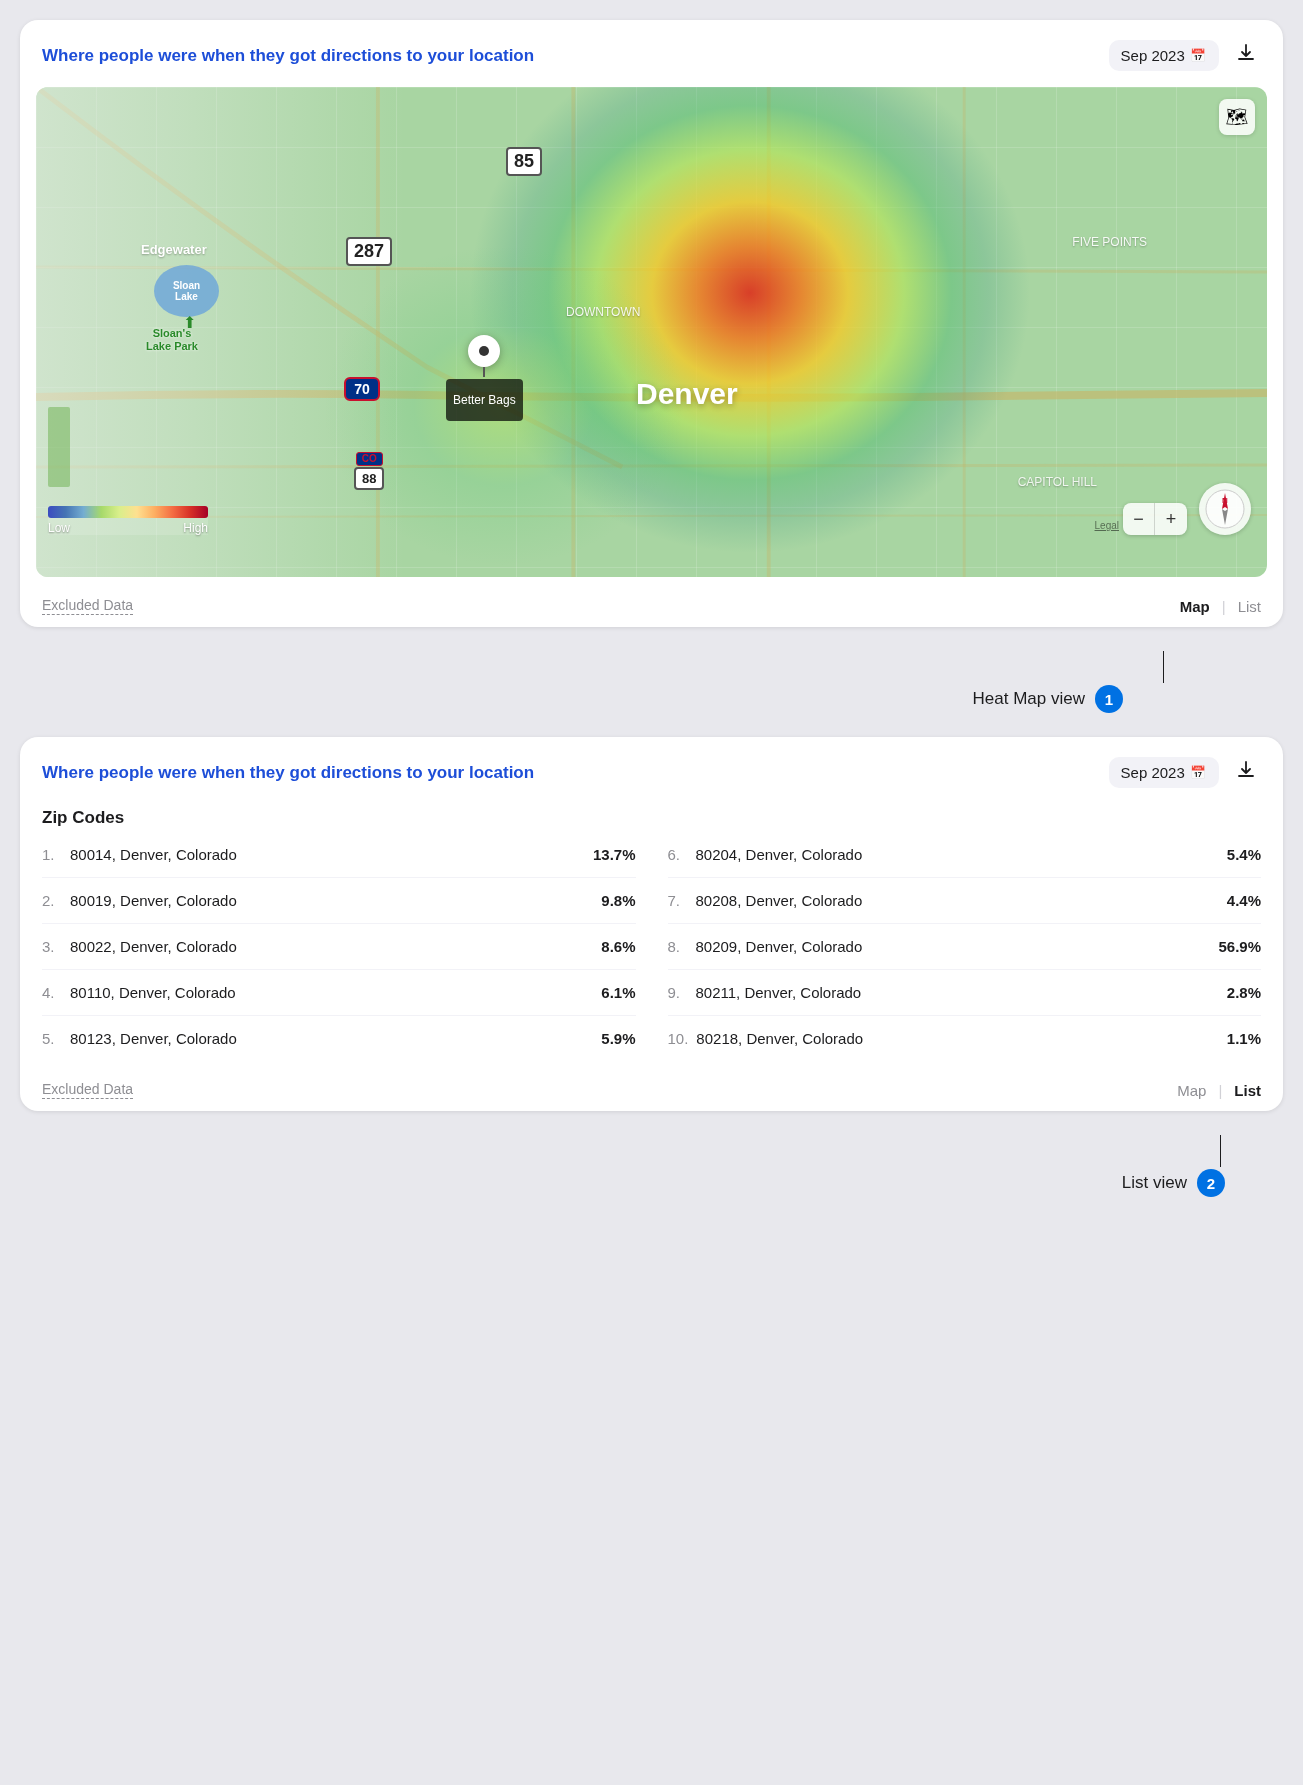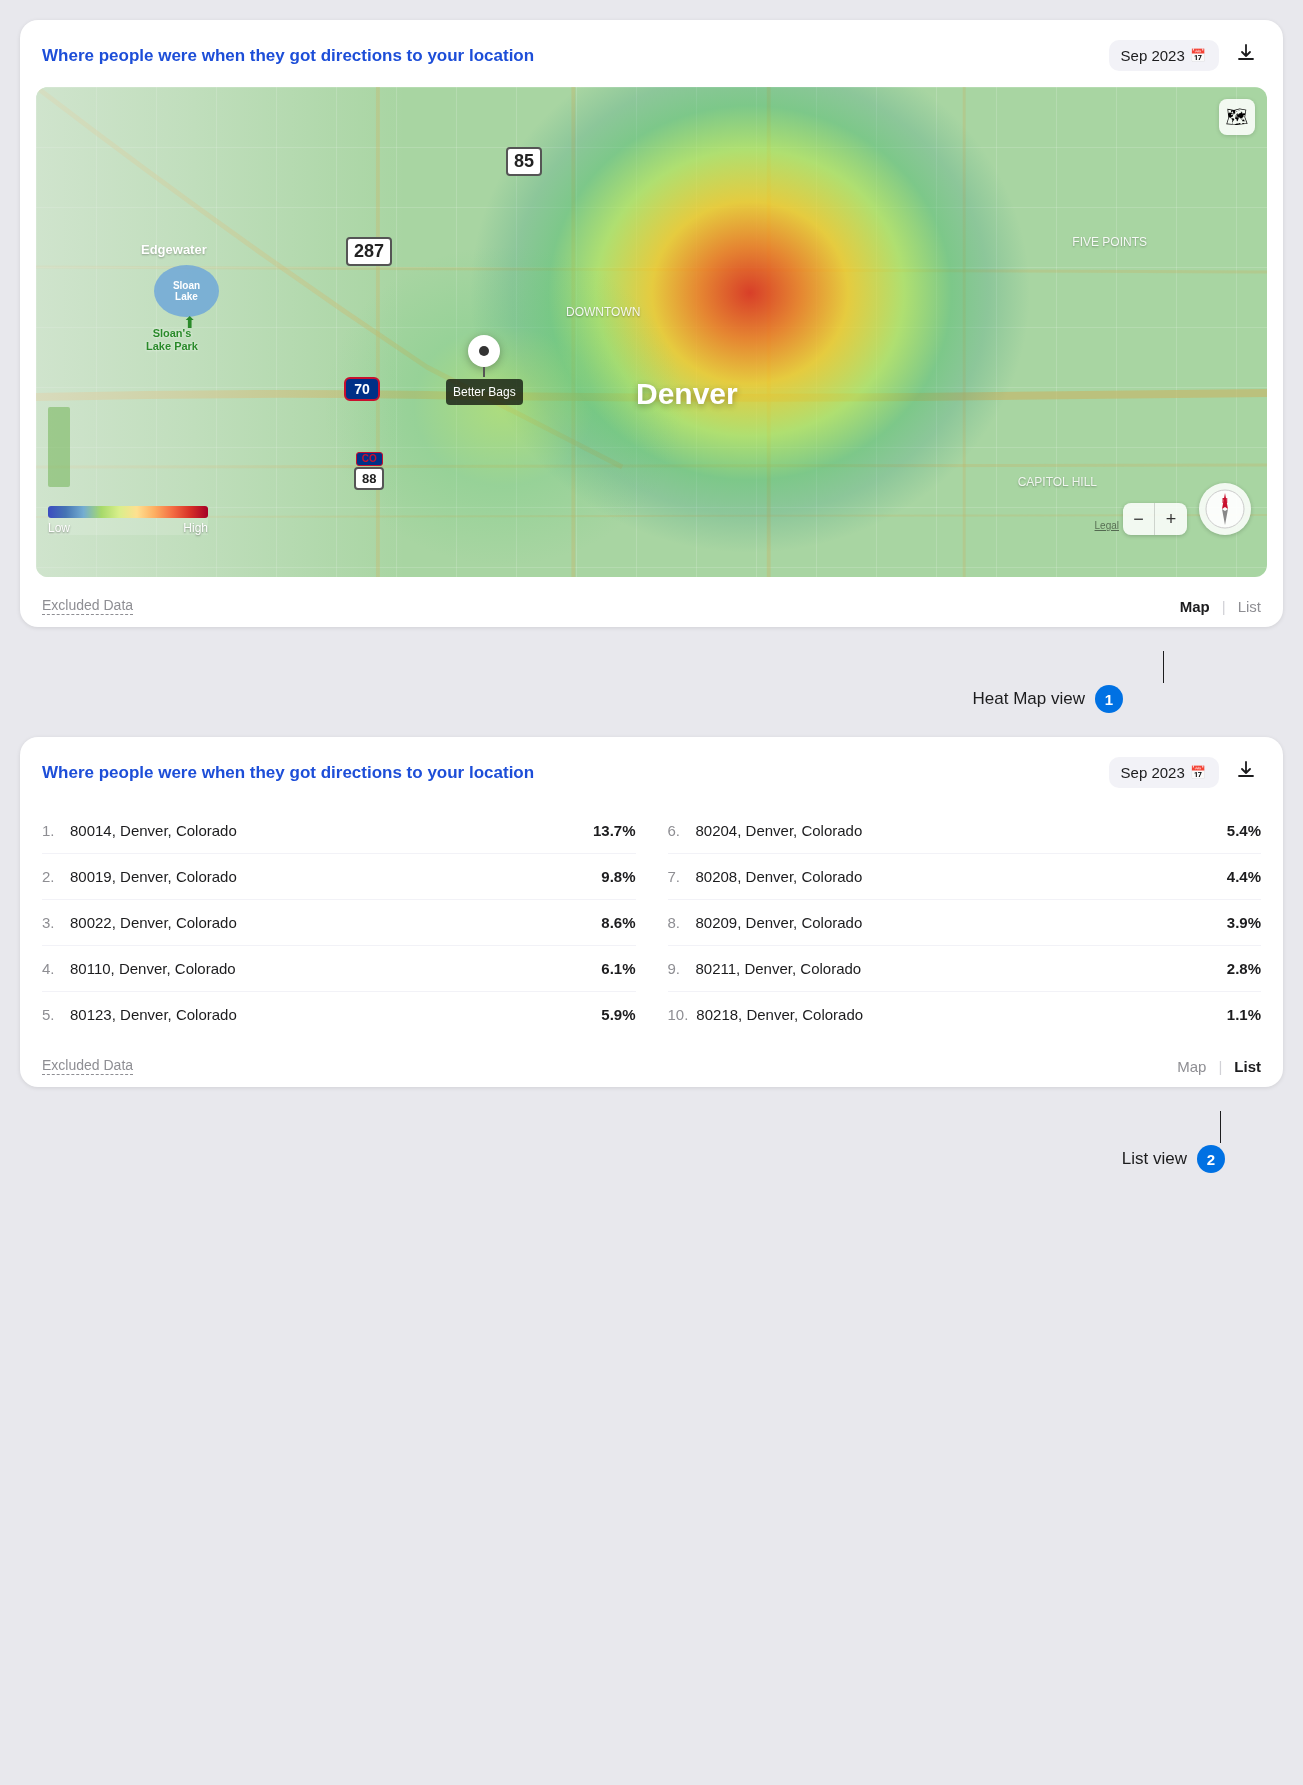--- a/index.html
+++ b/index.html
@@ -244,21 +244,21 @@
     .pin-stem {
       width: 2px;
       height: 10px;
       background: #555;
     }
 
     .pin-label {
       background: rgba(0,0,0,0.7);
       color: #fff;
       font-size: 12px;
-      padding: 6px 7px;
+      padding: 14px 7px;
       border-radius: 4px;
       margin-top: 2px;
       white-space: nowrap;
     }
 
     
     .compass {
       position: absolute;
       bottom: 42px;
       right: 16px;
@@ -739,20 +739,21 @@
       </button>
       <button class="export-btn">
         <svg width="22" height="22" viewBox="0 0 22 22" fill="none" xmlns="http://www.w3.org/2000/svg">
           <path d="M11 3v11M7 10l4 4 4-4M4 17h14" stroke="#1c1c1e" stroke-width="1.8" stroke-linecap="round" stroke-linejoin="round"></path>
         </svg>
       </button>
     </div>
   </div>
 
   <div class="zip-codes-section">
+    <div class="zip-codes-title">Zip Codes</div>
     <div class="zip-codes-grid">
 
       <div>
         <div class="zip-entry">
           <div class="zip-left">
             <span class="zip-number">1.</span>
             <span class="zip-location">80014, Denver, Colorado</span>
           </div>
           <span class="zip-percent">13.7%</span>
         </div>
@@ -799,21 +800,21 @@
             <span class="zip-number">7.</span>
             <span class="zip-location">80208, Denver, Colorado</span>
           </div>
           <span class="zip-percent">4.4%</span>
         </div>
         <div class="zip-entry">
           <div class="zip-left">
             <span class="zip-number">8.</span>
             <span class="zip-location">80209, Denver, Colorado</span>
           </div>
-          <span class="zip-percent">3.9%</span>
+          <span class="zip-percent">56.9%</span>
         </div>
         <div class="zip-entry">
           <div class="zip-left">
             <span class="zip-number">9.</span>
             <span class="zip-location">80211, Denver, Colorado</span>
           </div>
           <span class="zip-percent">2.8%</span>
         </div>
         <div class="zip-entry">
           <div class="zip-left">

